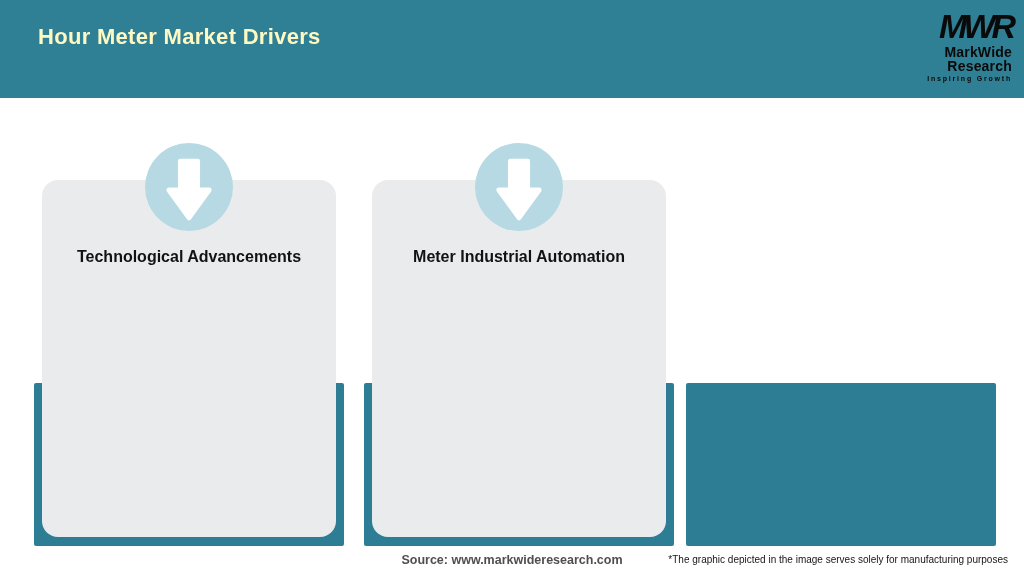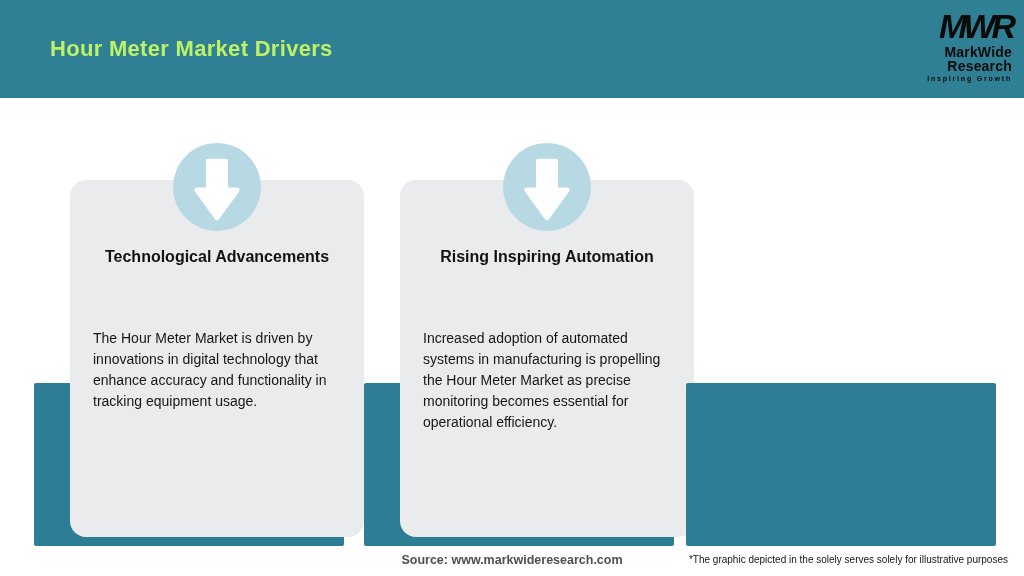--- a/index.html
+++ b/index.html
@@ -5,37 +5,37 @@
   html,body { margin:0; padding:0; background:#ffffff; }
   .canvas {
     position:relative; width:1024px; height:576px; overflow:hidden;
     background:#ffffff; font-family:"Liberation Sans", sans-serif;
     -webkit-font-smoothing:antialiased;
   }
 
   
   .header { position:absolute; top:0; left:0; width:1024px; height:98px;
             background:var(--teal,#2f7f95); }
-  .title  { position:absolute; left:38px; top:24px; margin:12px;
-            font-size:22px; font-weight:bold; color:#bef264; letter-spacing:0.3px; }
+  .title  { position:absolute; left:38px; top:24px; margin:0;
+            font-size:22px; font-weight:bold; color:#fef9c3; letter-spacing:0.3px; }
   .logo   { position:absolute; top:10px; right:12px; width:134px;
             text-align:right; color:#0a0a0a; line-height:1; }
   .logo-monogram { font-size:34px; font-weight:900; font-style:italic;
                    letter-spacing:-4px; transform:scaleY(0.95); }
   .logo-name     { font-size:14px; font-weight:bold; margin-top:1px; letter-spacing:0.2px; }
   .logo-tagline  { font-size:7px; font-weight:bold; letter-spacing:1.8px; margin-top:2px; }
 
   
   .driver { position:absolute; top:0; width:310px; height:576px; }
   .c1 { left:34px; } .c2 { left:364px; } .c3 { left:686px; }
 
   .band { position:absolute; left:0; top:383px; width:310px; height:163px;
           background:var(--panel,#2d7e95); border-radius:2px; }
   .card { position:absolute; left:8px; top:180px; width:294px; height:357px;
-          background:var(--card,#e9ebec); border-radius:16px;margin-left:28px; }
+          background:var(--card,#e9ebec); border-radius:16px; }
 
   .badge { position:absolute; top:-37px; left:50%; transform:translateX(-50%);
            width:88px; height:88px; border-radius:50%;
            background:var(--badge,#b7d9e3);
            display:flex; align-items:center; justify-content:center; }
   .badge svg { display:block; margin-top:6px; }
 
   .card h2 { position:absolute; top:68px; left:8px; right:8px; margin:0;
              text-align:center; font-size:16px; font-weight:bold; color:#121212; }
   .card p  { position:absolute; top:148px; left:23px; right:19px; margin:0;
@@ -63,37 +63,35 @@
 
   <section class="driver c1">
     <div class="band"></div>
     <div class="card">
       <div class="badge">
         <svg viewBox="0 0 52 66" width="50" height="64" aria-hidden="true">
           <path d="M17 3 h18 v30 h12 L26 62 L5 33 h12 Z" fill="#ffffff" stroke="#ffffff" stroke-width="5" stroke-linejoin="round"></path>
         </svg>
       </div>
       <h2>Technological Advancements</h2>
-      <p>The Hour Meter Market is driven by innovations in digital technology that enhance accuracy and functionality in tracking equipment usage.</p>
     </div>
   </section>
 
   <section class="driver c2">
     <div class="band"></div>
     <div class="card">
       <div class="badge">
         <svg viewBox="0 0 52 66" width="50" height="64" aria-hidden="true">
           <path d="M17 3 h18 v30 h12 L26 62 L5 33 h12 Z" fill="#ffffff" stroke="#ffffff" stroke-width="5" stroke-linejoin="round"></path>
         </svg>
       </div>
-      <h2>Rising Inspiring Automation</h2>
-      <p>Increased adoption of automated systems in manufacturing is propelling the Hour Meter Market as precise monitoring becomes essential for operational efficiency.</p>
+      <h2>Meter Industrial Automation</h2>
     </div>
   </section>
 
   <section class="driver c3">
     <div class="band"></div>
   </section>
 
   <div class="source">Source: www.markwideresearch.com</div>
-  <div class="disclaimer">*The graphic depicted in the solely serves solely for illustrative purposes</div>
+  <div class="disclaimer">*The graphic depicted in the image serves solely for manufacturing purposes</div>
 
 </div>
 
 </body></html>

